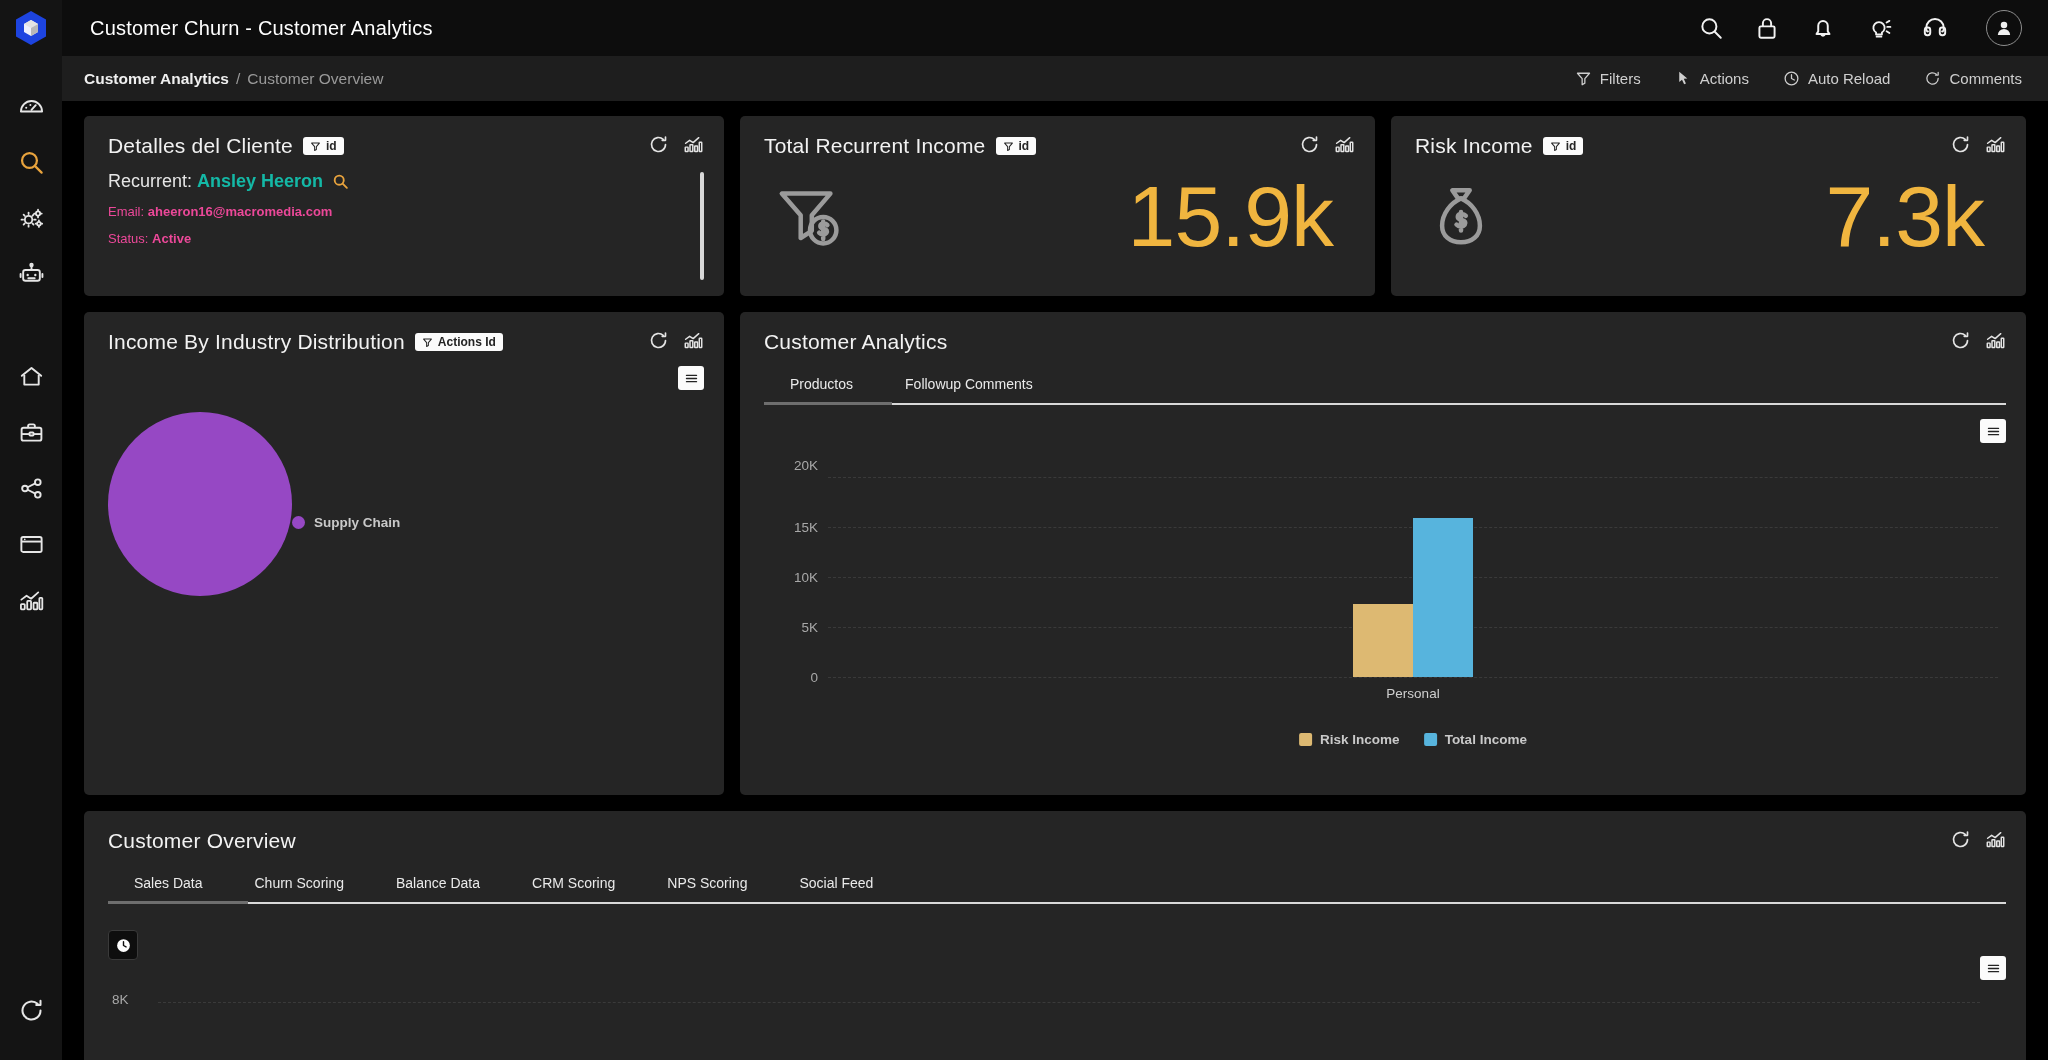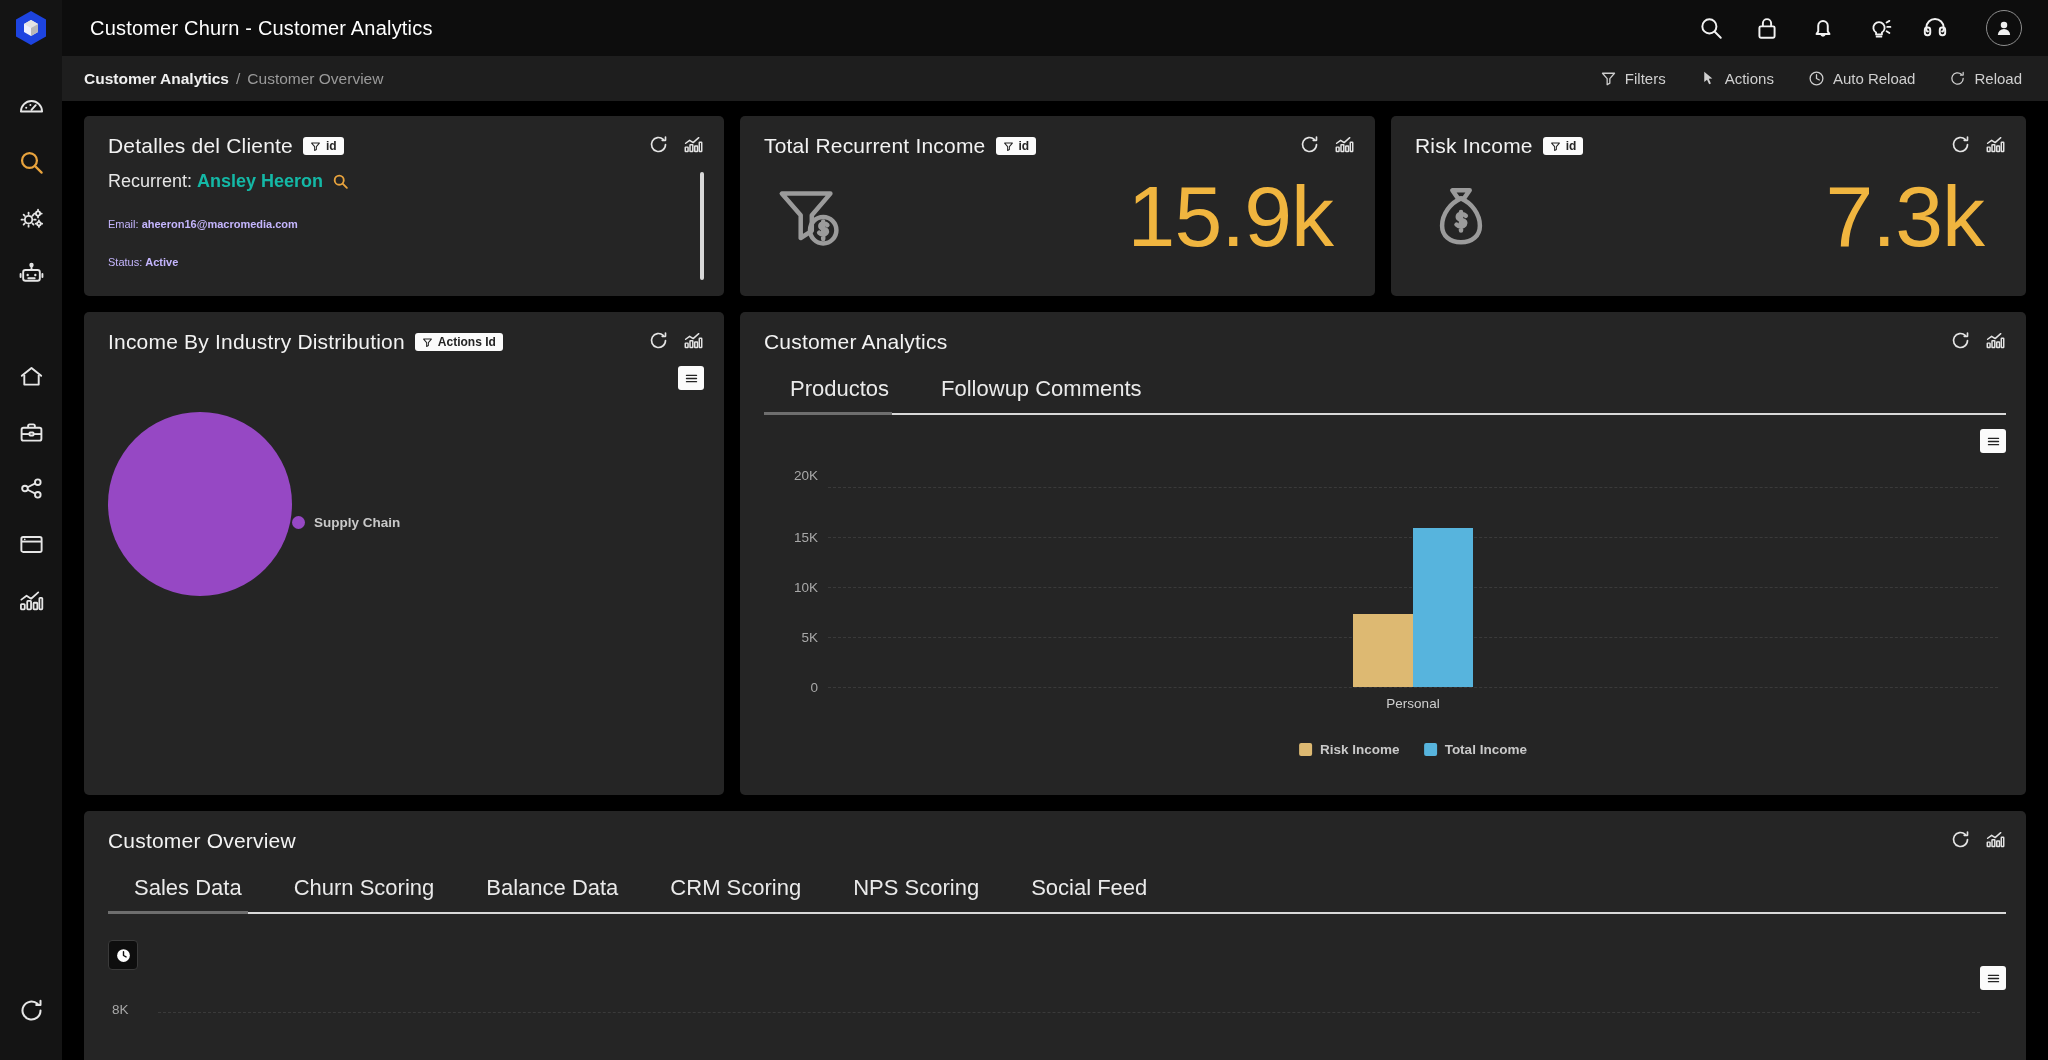--- a/index.html
+++ b/index.html
@@ -113,21 +113,21 @@
     width: 26px; height: 24px; border-radius: 3px;
     background: #fbfbfb; display:flex; align-items:center; justify-content:center;
     cursor: pointer;
   }
   .menu-btn svg { width: 15px; height: 15px; color: #232323; display:block; }
 
   
   .card-details { width: 640px; height: 180px; }
   .det-line { font-size: 18px; color: #efefef; margin-top: 13px; }
   .det-name { color: #14b8a6; font-weight: 700; }
-  .det-small { font-size: 11px; color: #c4b5fd; margin-top: 26px; }
+  .det-small { font-size: 13px; color: #ec4899; margin-top: 12px; }
   .det-small b { font-weight: 700; }
   .det-key { color: #e6e6e6; }
   .magnifier { display:inline-block; vertical-align: -3px; margin-left: 4px; color: #e8a33d; }
   .magnifier svg { width: 17px; height: 17px; display:block; }
   .scroll-ind {
     position: absolute; right: 20px; top: 56px;
     width: 4px; height: 108px; background: #d8d8d8; border-radius: 2px;
   }
 
   
@@ -149,21 +149,21 @@
   }
   .pie-legend { display:flex; align-items:center; gap: 9px; margin-top: 36px; }
   .lg-dot { width: 13px; height: 13px; border-radius: 50%; }
   .lg-dot.sq { border-radius: 2px; }
   .lg-label { font-size: 13.5px; color: #c9c9c9; font-weight: 700; }
 
   
   .card-analytics { flex: 1; height: 483px; }
   .tabs { display: flex; align-items: flex-end; gap: 0; margin-top: 16px; position: relative; }
   .tab {
-    font-size: 22px; color: #eaeaea; padding: 6px 26px 13px 26px;
+    font-size: 14px; color: #eaeaea; padding: 6px 26px 13px 26px;
     cursor: pointer; white-space: nowrap;
   }
   .tab-underline-bg {
     position: absolute; left: 0; right: 0; bottom: 0;
     height: 2px; background: #d9d9d9;
   }
   .tab-underline-active {
     position: absolute; bottom: 0; height: 3px; background: #6e6e6e;
   }
   .chart-area { position: relative; height: 360px; margin-top: 10px; }
@@ -367,21 +367,21 @@
               <circle cx="12" cy="12" r="9"></circle>
               <polyline points="12,6.6 12,12 16,14.2" stroke-linecap="round" stroke-linejoin="round"></polyline>
             </svg>
             <span>Auto Reload</span>
           </div>
           <div class="bc-act">
             <svg viewBox="0 0 24 24" fill="none" stroke="currentColor" stroke-width="1.8">
               <path d="M20 12a8 8 0 1 1-2.6-5.9" stroke-linecap="round"></path>
               <polyline points="20,3.4 20,7.2 16.2,7.2" stroke-linecap="round" stroke-linejoin="round"></polyline>
             </svg>
-            <span>Reload</span>
+            <span>Comments</span>
           </div>
         </div>
       </div>
 
       <div class="dash-scroll">
 
         <div class="row">
 
           <div class="card card-details">
             <div class="card-head">

